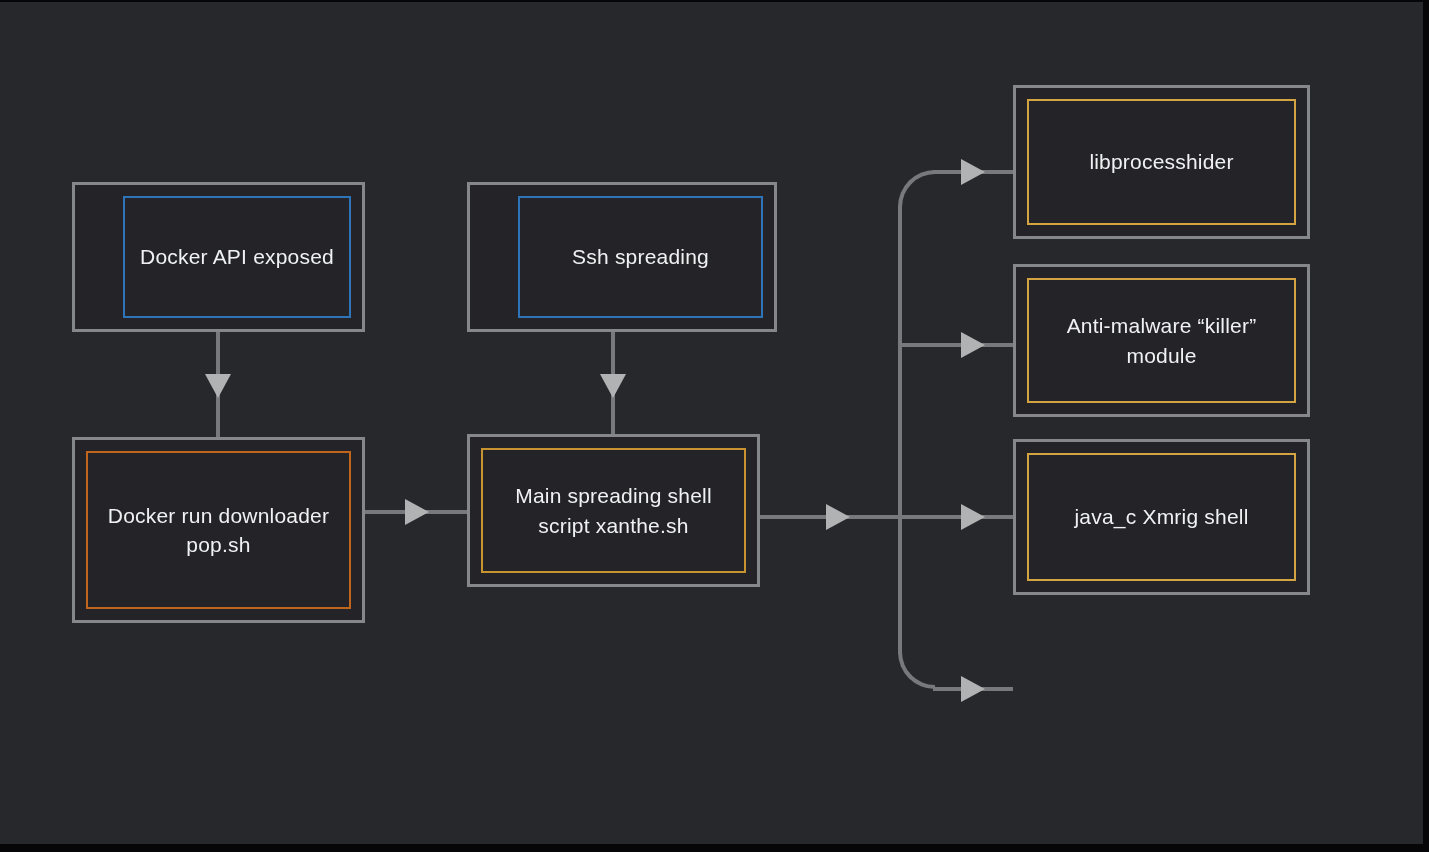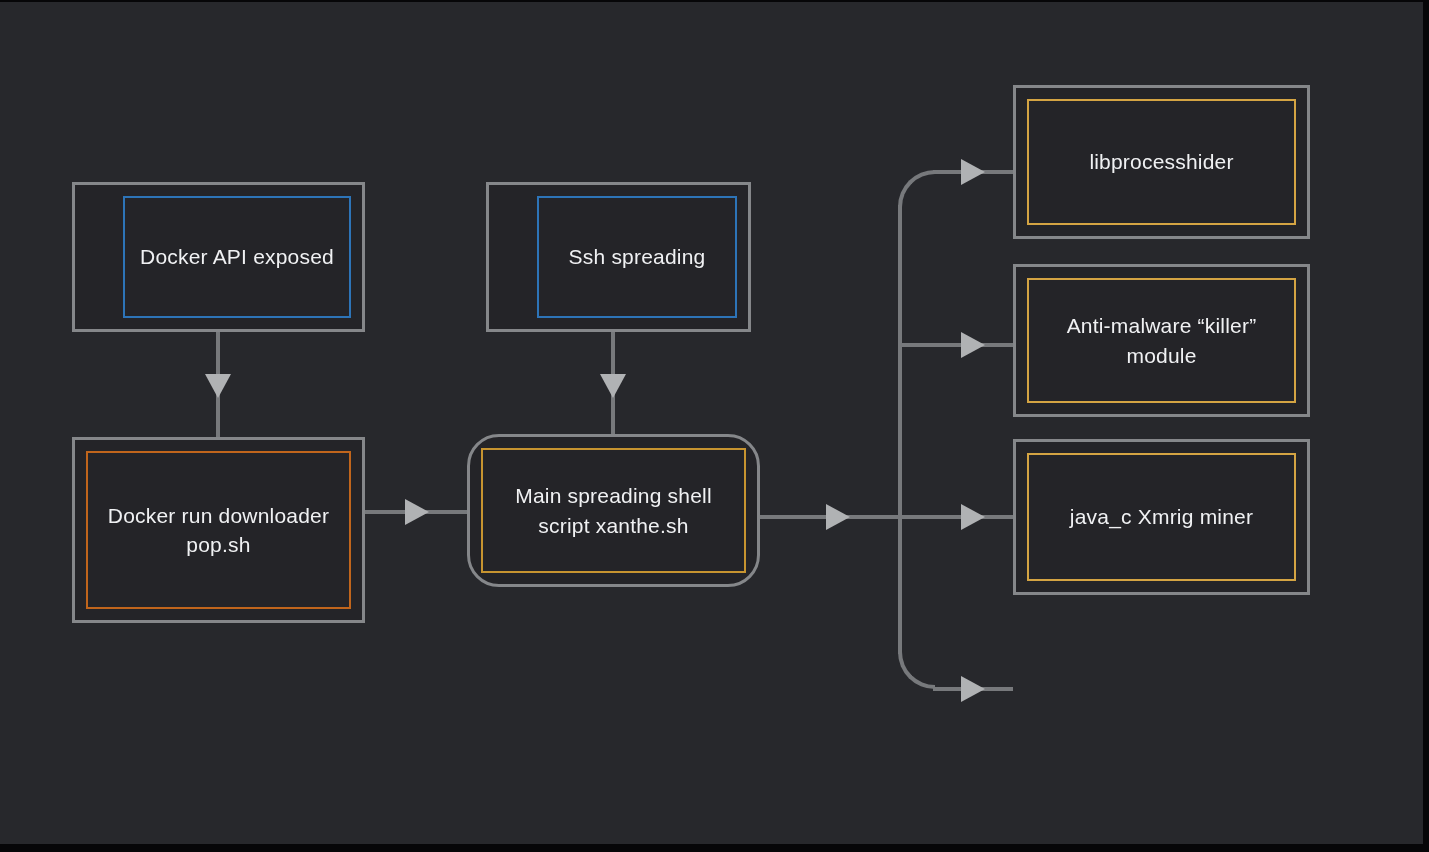--- a/index.html
+++ b/index.html
@@ -23,23 +23,23 @@
   .node .lbl {
     color:#f0f1f3; font-size:21px; line-height:1.4; white-space:pre-line;
     letter-spacing:0.2px;
   }
   .node.blue   .inner { border-color:#2d74b8;margin-left:37px; }
   .node.orange .inner { border-color:#c0651c; }
   .node.gold   .inner { border-color:#c79430; }
   .node.lgold  .inner { border-color:#d4a443;align-items:center; }
 
   #n-docker-api { left:72px;  top:180px; width:293px; height:150px; }
-  #n-ssh        { left:486px; top:180px; width:265px; height:150px; }
+  #n-ssh        { left:467px; top:180px; width:310px; height:150px; }
   #n-popsh      { left:72px;  top:435px; width:293px; height:186px;padding-left:48px; }
-  #n-main       { left:467px; top:432px; width:293px; height:153px;border-radius:32px; }
+  #n-main       { left:467px; top:432px; width:293px; height:153px; }
   #n-lib        { left:1013px; top:83px;  width:297px; height:154px; }
   #n-anti       { left:1013px; top:262px; width:297px; height:153px;text-decoration:underline; }
   #n-java       { left:1013px; top:437px; width:297px; height:156px; }
   #n-comp       { left:1013px; top:609px; width:297px; height:155px; }
 
   
   .cline { position:absolute; background:#77797c; }
   .curve { position:absolute; width:37px; height:37px; }
   .curve.tl { border-top:4px solid #77797c; border-left:4px solid #77797c; border-top-left-radius:37px; }
   .curve.bl { border-bottom:4px solid #77797c; border-left:4px solid #77797c; border-bottom-left-radius:37px; }
@@ -111,21 +111,21 @@
 
     <div class="node lgold" id="n-anti">
       <div class="inner">
         <span class="lbl">Anti-malware “killer”
 module</span>
       </div>
     </div>
 
     <div class="node lgold" id="n-java">
       <div class="inner">
-        <span class="lbl">java_c Xmrig miner</span>
+        <span class="lbl">java_c Xmrig shell</span>
       </div>
     </div>
 
 
     <div class="cline" id="c-v1"></div>
     <div class="arr down" id="a-v1"></div>
 
     <div class="cline" id="c-v2"></div>
     <div class="arr down" id="a-v2"></div>
 

